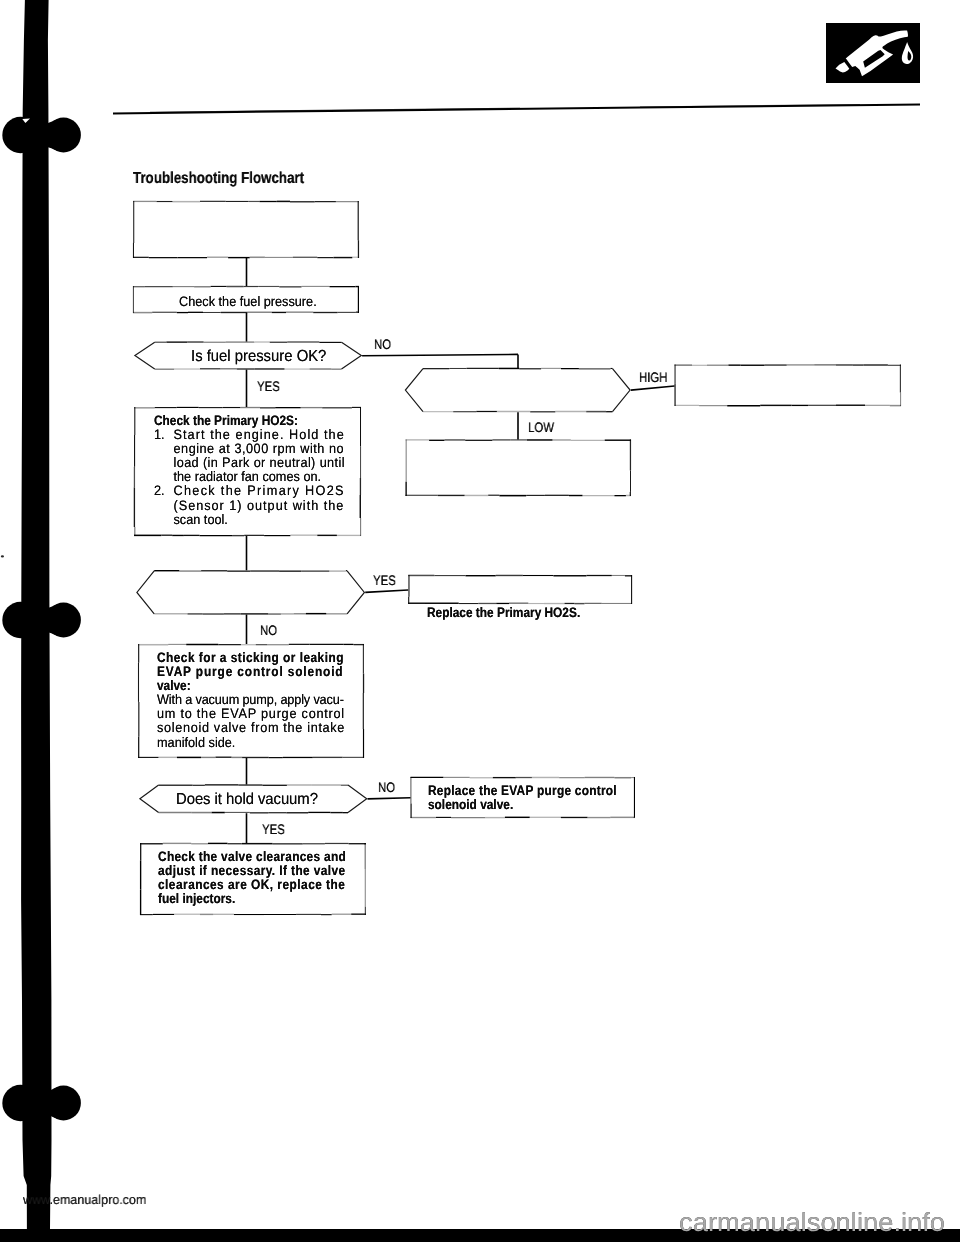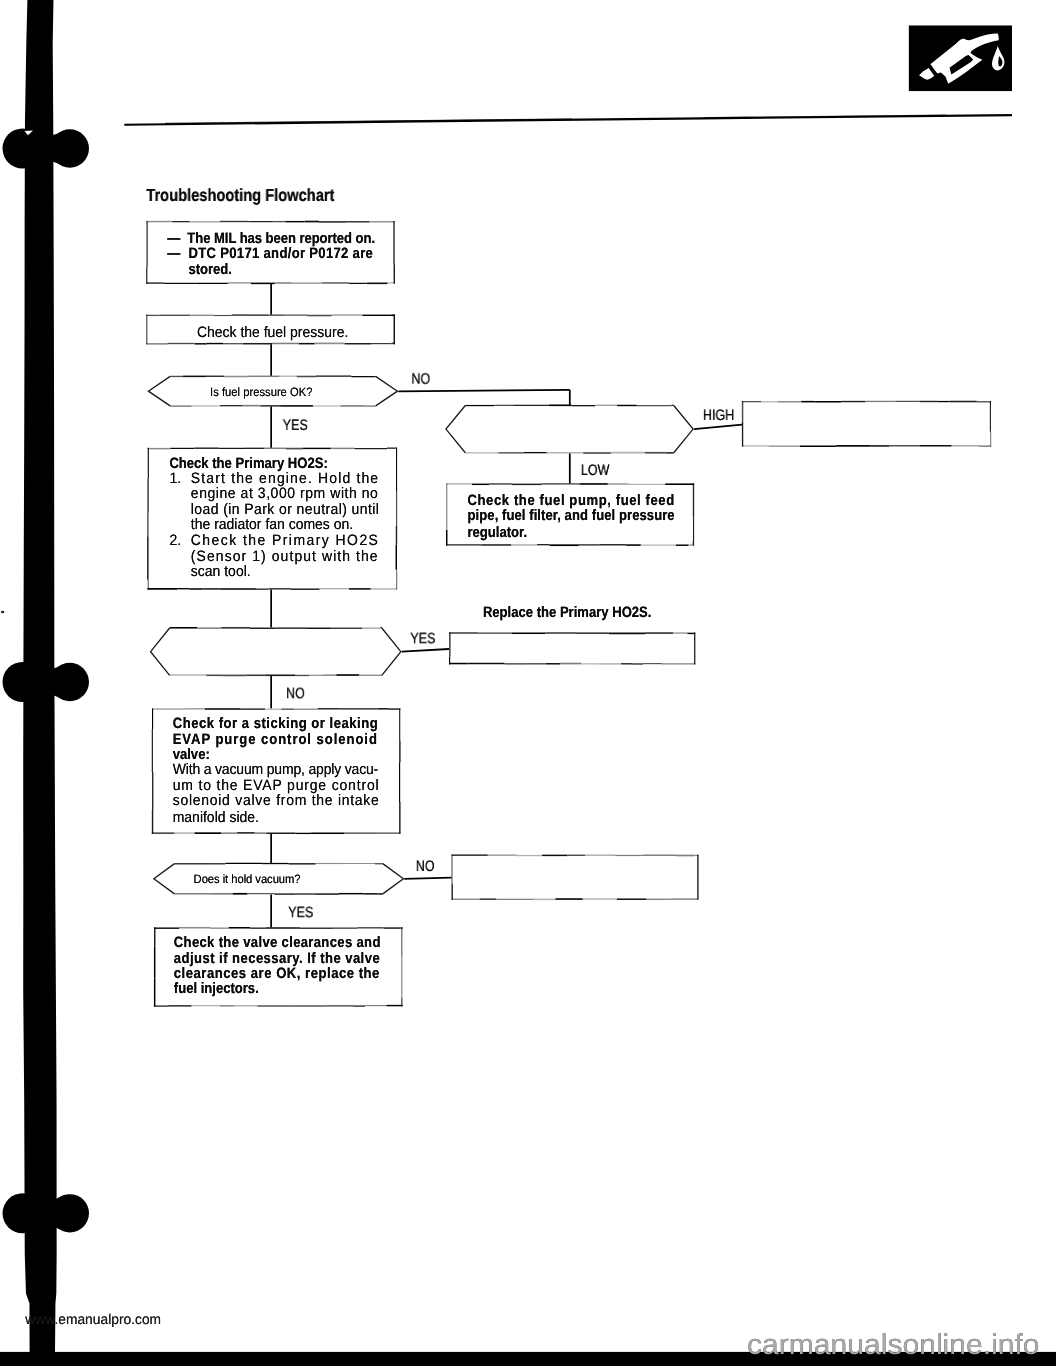--- a/index.html
+++ b/index.html
@@ -5,21 +5,21 @@
   html,body{margin:0;padding:0;background:#ffffff;}
   body{width:960px;height:1242px;position:relative;overflow:hidden;
        font-family:"Liberation Sans",sans-serif;color:#000;-webkit-font-smoothing:antialiased;text-rendering:geometricPrecision;}
   .page{position:absolute;left:0;top:0;width:960px;height:1010px;background:#fff;}
   svg.layer{position:absolute;left:0;top:0;width:960px;height:1242px;pointer-events:none;}
   .tx{position:absolute;white-space:pre;color:#0a0a0a;-webkit-font-smoothing:antialiased;will-change:transform;
       text-shadow:0 0 .45px rgba(0,0,0,.85);}
   .ln{display:block;transform-origin:0 50%;-webkit-font-smoothing:antialiased;}
   .sect-title{font-weight:bold;font-size:16px;transform:scaleX(.833);transform-origin:0 50%;}
   .boxtxt{font-size:13.7px;line-height:14.1px;}
-  .dectxt{font-size:11px;line-height:14.6px;}
+  .dectxt{font-size:16px;line-height:14.6px;}
   .brlabel{font-size:13.8px;transform:scaleX(.825);transform-origin:0 50%;}
   .reg{transform:scaleX(.928);}
   .bld{font-weight:bold;transform:scaleX(.868);}
   .lnum{position:absolute;margin-left:-21px;letter-spacing:0;}
   .pageno{font-weight:bold;font-size:31.5px;}
   .wm-left{font-size:13px;color:#1d1d1d;transform:scaleX(.965);transform-origin:0 50%;}
   .wm-bottom{font-size:26px;color:#a9a9a9;transform:scaleX(1.052);transform-origin:0 50%;}
   .logo{position:absolute;}
 </style>
 </head>
@@ -417,27 +417,26 @@
     <path d="M249.8 812.82 L268.3 812.82" stroke="#000" stroke-width="1.48" opacity="0.78"></path>
     <path d="M268.3 812.76 L286.4 812.76" stroke="#000" stroke-width="1.06" opacity="1.0"></path>
     <path d="M286.4 812.79 L308.2 812.79" stroke="#000" stroke-width="1.25" opacity="1.0"></path>
     <path d="M308.2 812.42 L330.4 812.42" stroke="#000" stroke-width="1.33" opacity="1.0"></path>
     <path d="M330.4 812.58 L342.9 812.58" stroke="#000" stroke-width="1.40" opacity="0.95"></path>
     <path d="M342.9 812.68 L348.0 812.68" stroke="#000" stroke-width="1.29" opacity="1.0"></path>
     <path d="M158.6 785.1 L139.9 798.85 L158.6 812.6" stroke="#000" stroke-width="1.2" fill="none" opacity=".9"></path>
     <path d="M348.0 785.1 L366.7 798.85 L348.0 812.6" stroke="#000" stroke-width="1.2" fill="none" opacity=".9"></path>
   </g>
 </svg>
-<div class="tx boxtxt" style="left:152px;top:210px;line-height:14.1px;"><div class="ln bld" style="letter-spacing:-0.06px;"><span>—  The MIL has been reported on.</span></div><div class="ln bld" style="letter-spacing:0.33px;"><span>—  DTC P0171 and/or P0172 are</span></div><div class="ln bld" style="padding-left:22.2px;"><span>stored.</span></div></div>
 <div class="tx boxtxt" style="left:179px;top:295px;"><div class="ln reg" style=""><span>Check the fuel pressure.</span></div></div>
 <div class="tx boxtxt" style="left:154px;top:414.2px;"><div class="ln bld" style=""><span>Check the Primary HO2S:</span></div><div class="ln reg" style="padding-left:21px;letter-spacing:1.13px;"><span class="lnum">1.</span><span>Start the engine. Hold the</span></div><div class="ln reg" style="padding-left:21px;letter-spacing:0.55px;"><span>engine at 3,000 rpm with no</span></div><div class="ln reg" style="padding-left:21px;letter-spacing:0.41px;"><span>load (in Park or neutral) until</span></div><div class="ln reg" style="padding-left:21px;"><span>the radiator fan comes on.</span></div><div class="ln reg" style="padding-left:21px;letter-spacing:1.41px;"><span class="lnum">2.</span><span>Check the Primary HO2S</span></div><div class="ln reg" style="padding-left:21px;letter-spacing:1.05px;"><span>(Sensor 1) output with the</span></div><div class="ln reg" style="padding-left:21px;"><span>scan tool.</span></div></div>
 <div class="tx boxtxt" style="left:157.2px;top:650.9px;"><div class="ln bld" style="letter-spacing:0.54px;"><span>Check for a sticking or leaking</span></div><div class="ln bld" style="letter-spacing:0.99px;"><span>EVAP purge control solenoid</span></div><div class="ln bld" style=""><span>valve:</span></div><div class="ln reg" style="letter-spacing:-0.16px;"><span>With a vacuum pump, apply vacu-</span></div><div class="ln reg" style="letter-spacing:0.81px;"><span>um to the EVAP purge control</span></div><div class="ln reg" style="letter-spacing:0.72px;"><span>solenoid valve from the intake</span></div><div class="ln reg" style=""><span>manifold side.</span></div></div>
 <div class="tx boxtxt" style="left:158.4px;top:849.9px;"><div class="ln bld" style="letter-spacing:0.35px;"><span>Check the valve clearances and</span></div><div class="ln bld" style="letter-spacing:0.47px;"><span>adjust if necessary. If the valve</span></div><div class="ln bld" style="letter-spacing:0.55px;"><span>clearances are OK, replace the</span></div><div class="ln bld" style=""><span>fuel injectors.</span></div></div>
-<div class="tx boxtxt" style="left:424.5px;top:447.8px;line-height:14.4px;"><div class="ln bld" style="letter-spacing:0.62px;"><span>Check the fuel pump, fuel feed</span></div><div class="ln bld" style="letter-spacing:0.07px;"><span>pipe, fuel filter, and fuel pressure</span></div><div class="ln bld" style=""><span>regulator.</span></div></div>
-<div class="tx boxtxt" style="left:426.5px;top:550px;margin-left:12px;"><div class="ln bld" style=""><span>Replace the Primary HO2S.</span></div></div>
+<div class="tx boxtxt" style="left:426.5px;top:606px;"><div class="ln bld" style=""><span>Replace the Primary HO2S.</span></div></div>
+<div class="tx boxtxt" style="left:428px;top:784px;line-height:13.8px;"><div class="ln bld" style="letter-spacing:0.3px;"><span>Replace the EVAP purge control</span></div><div class="ln bld" style=""><span>solenoid valve.</span></div></div>
 <div class="tx dectxt" style="left:191.1px;top:349.9px;"><div class="ln reg" style="">Is fuel pressure OK?</div></div>
 <div class="tx dectxt" style="left:176px;top:793px;"><div class="ln reg" style="letter-spacing:-0.05px;">Does it hold vacuum?</div></div>
 <div class="tx brlabel" style="left:373.9px;top:337.3px;">NO</div>
 <div class="tx brlabel" style="left:257.2px;top:378.9px;">YES</div>
 <div class="tx brlabel" style="left:638.7px;top:369.6px;">HIGH</div>
 <div class="tx brlabel" style="left:527.9px;top:419.6px;">LOW</div>
 <div class="tx brlabel" style="left:373.4px;top:573.3px;">YES</div>
 <div class="tx brlabel" style="left:260.3px;top:622.9px;">NO</div>
 <div class="tx brlabel" style="left:378.2px;top:780px;">NO</div>
 <div class="tx brlabel" style="left:261.9px;top:821.8px;">YES</div>

